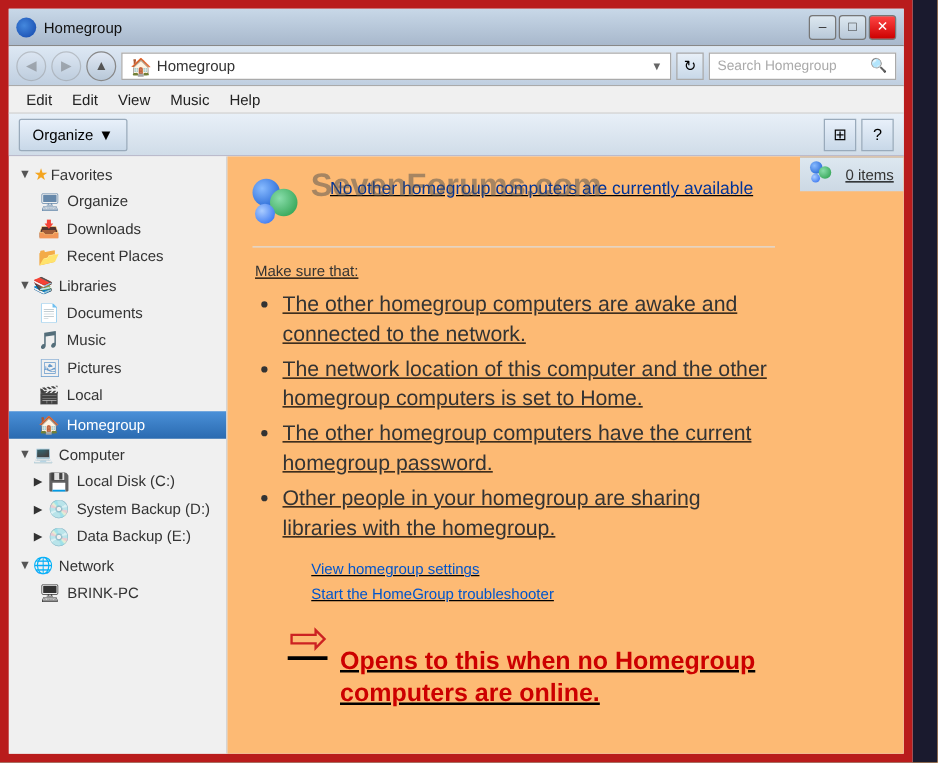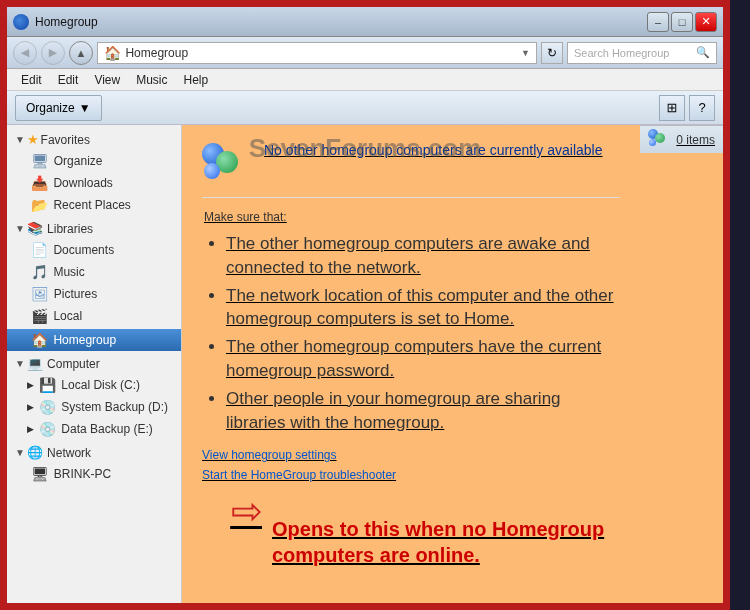--- a/index.html
+++ b/index.html
@@ -276,20 +276,21 @@
       line-height: 1.4;
     }
 
     .link-item {
       display: block;
       color: #0055cc;
       font-size: 12px;
       text-decoration: none;
       margin-bottom: 6px;
       cursor: pointer;
+      margin-left: 47px;
     }
 
     
     .red-annotation {
       font-size: 20px;
       font-weight: bold;
       color: #cc0000;
       line-height: 1.3;
       margin-top: 24px;
       padding-left: 40px;

